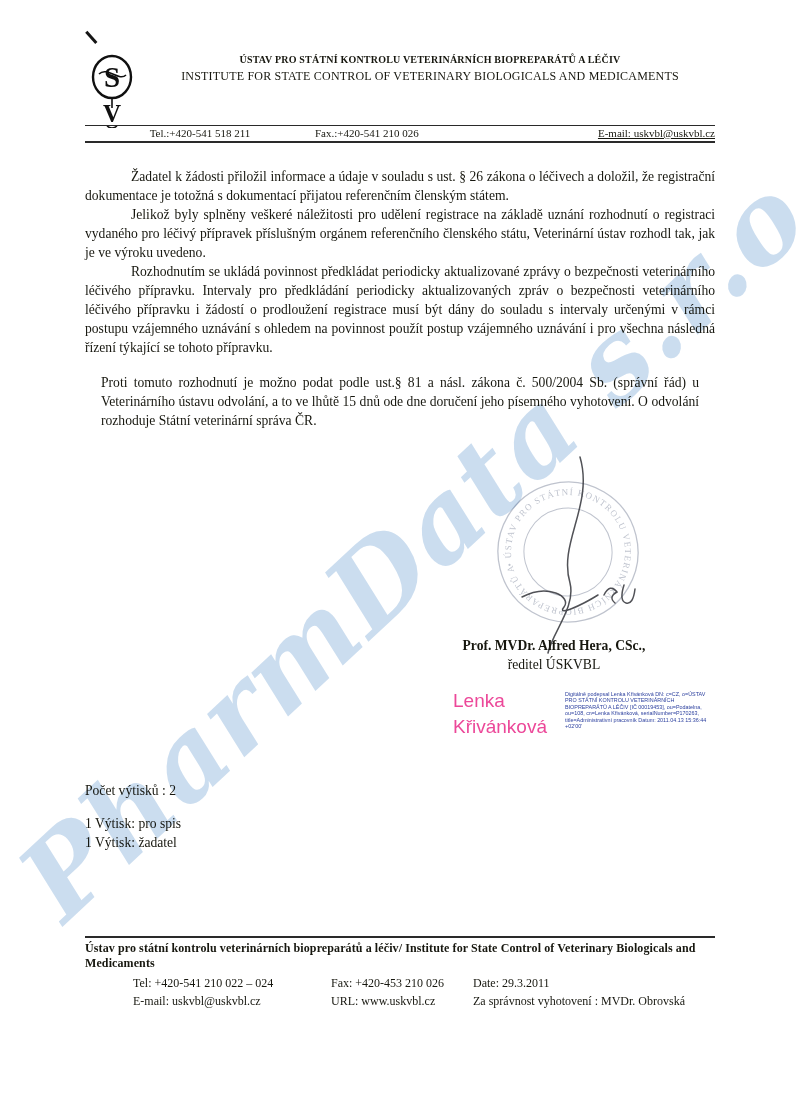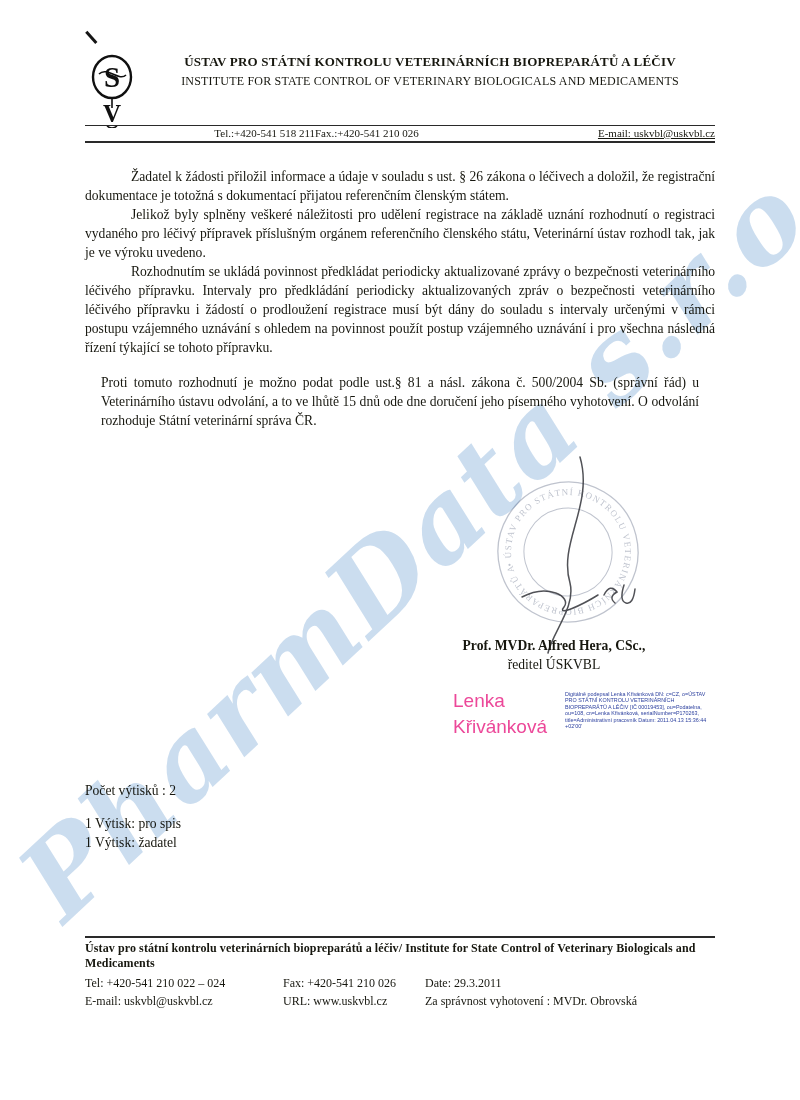--- a/index.html
+++ b/index.html
@@ -2,27 +2,27 @@
 <html><head>
 <meta charset="utf-8">
 <style>
   html,body{margin:0;padding:0;background:#e8e8e8;}
   .page{position:relative;width:800px;height:1100px;background:#ffffff;overflow:hidden;
         font-family:"Liberation Serif",serif;color:#17170f;}
   
   .header{position:absolute;top:52px;left:85px;width:630px;display:flex;}
   .logo-box{width:54px;flex:none;margin-right:6px;}
   .header-text{flex:1;text-align:center;padding-top:2px;}
-  .org-cz{font-weight:bold;font-size:13px;letter-spacing:.2px;}
+  .org-cz{font-weight:bold;font-size:10px;letter-spacing:.2px;}
   .org-en{font-size:12px;margin-top:4px;letter-spacing:.2px;}
   .address{font-size:11.5px;margin-top:4px;}
   .contact-bar{position:absolute;top:125px;left:85px;width:630px;
         border-top:1px solid #2a2a2a;border-bottom:2px solid #2a2a2a;
         display:flex;font-size:11px;padding:1px 0 2px;}
-  .contact-bar .c-tel{width:230px;text-align:right;}
+  .contact-bar .c-tel{width:230px;text-align:center;}
   .contact-bar .c-fax{width:200px;text-align:left;}
   .contact-bar .c-mail{flex:1;text-align:right;text-decoration:underline;}
   
   .body-text{position:absolute;top:167px;left:85px;width:630px;
         font-size:13.6px;line-height:19px;text-align:justify;}
   .para{margin:0;text-indent:46px;}
   .para-flat{margin:16px;text-indent:0;}
   .appeal-heading{text-align:center;font-weight:bold;margin:16px 0 15px;text-indent:0;}
   
   .stamp-wrap{position:absolute;left:452px;top:447px;width:232px;height:232px;}
@@ -33,21 +33,21 @@
   .digital-name{width:112px;font-family:"Liberation Sans",sans-serif;
         font-size:19px;line-height:26px;color:#ec4899;}
   .digital-details{flex:1;font-family:"Liberation Sans",sans-serif;
         font-size:5.4px;line-height:6.4px;color:#2b3f9e;margin-top:3px;}
   
   .copies{position:absolute;top:781px;left:85px;font-size:13.6px;line-height:19px;}
   .copies .gap{margin-top:14px;}
   
   .footer{position:absolute;top:936px;left:85px;width:630px;}
   .footer-org{border-top:2px solid #2a2a2a;font-weight:bold;font-size:12px;padding-top:3px;letter-spacing:.1px;}
-  .footer-grid{display:grid;grid-template-columns:198px 142px auto;font-size:12px;margin-top:5px;row-gap:3px;}
+  .footer-grid{display:grid;grid-template-columns:198px 142px auto;font-size:12px;margin-top:5px;row-gap:3px;margin-left:48px;}
   
   .watermark{position:absolute;left:-95px;top:495px;width:990px;text-align:center;
         transform:rotate(-43deg);transform-origin:center;
         font-family:"DejaVu Serif",serif;font-style:italic;font-weight:bold;
         font-size:110px;letter-spacing:2px;color:rgba(140,180,220,0.45);
         z-index:6;pointer-events:none;mix-blend-mode:multiply;white-space:nowrap;}
   .artifact-tl{position:absolute;left:84px;top:36px;width:15px;height:2.5px;background:#151515;
         transform:rotate(48deg);}
 </style>
 </head>
@@ -123,21 +123,21 @@
   <div class="copies">
     <div>Počet výtisků : 2</div>
     <div class="gap">1 Výtisk: pro spis</div>
     <div>1 Výtisk: žadatel</div>
   </div>
 
   <div class="footer">
     <div class="footer-org">Ústav pro státní kontrolu veterinárních biopreparátů a léčiv/ Institute for State Control of Veterinary Biologicals and Medicaments</div>
     <div class="footer-grid">
       <span>Tel: +420-541 210 022 – 024</span>
-      <span>Fax: +420-541 210 026</span>
+      <span>Fax: +420-453 210 026</span>
       <span>Date: 29.3.2011</span>
       <span>E-mail: uskvbl@uskvbl.cz</span>
       <span>URL: www.uskvbl.cz</span>
       <span>Za správnost vyhotovení : MVDr. Obrovská</span>
     </div>
   </div>
 
   <div class="watermark">PharmData s.r.o.</div>
 
 </div>

